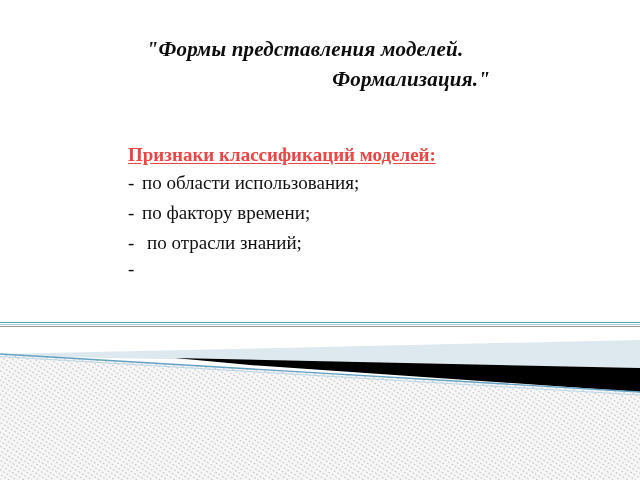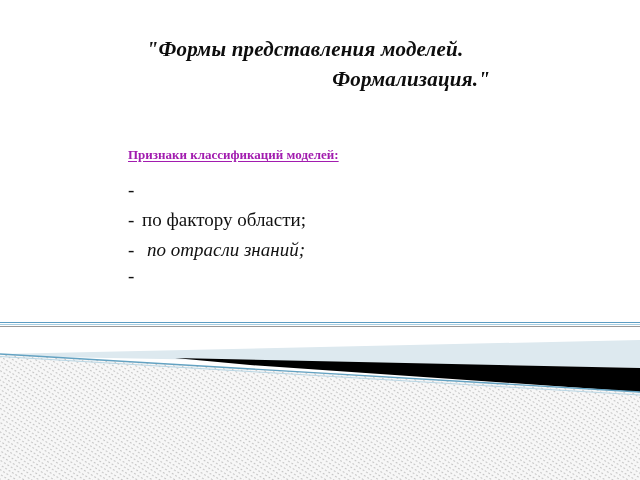--- a/index.html
+++ b/index.html
@@ -43,27 +43,26 @@
   
   .body-block {
     position: absolute;
     left: 128px;
     top: 142px;
     width: 420px;
   }
   .body-heading {
     font-family: "Liberation Serif", "DejaVu Serif", serif;
     font-weight: bold;
-    font-size: 13px;
+    font-size: 19px;
     line-height: 26px;
-    color: #a21caf;
+    color: #ef4444;
     text-decoration: underline;
     text-underline-offset: 2px;
     white-space: nowrap;
-    margin-bottom: 7px;
   }
   .bullet-list {
     list-style: none;
     margin: 0;
     padding: 0;
   }
   .bullet-item {
     display: flex;
     align-items: baseline;
     font-family: "Liberation Serif", "DejaVu Serif", serif;
@@ -77,21 +76,20 @@
     width: 14px;
     flex: 0 0 auto;
     color: #111111;
   }
   .bullet-marker.raised {
     position: relative;
     top: -4px;
   }
   .bullet-text.indented {
     padding-left: 5px;
-    font-style: italic;
   }
 
   
   .footer-art {
     position: absolute;
     left: 0;
     top: 318px;
     width: 640px;
     height: 162px;
     overflow: hidden;
@@ -123,24 +121,25 @@
     <div class="title-line line-1">"Формы представления моделей.</div>
     <div class="title-line line-2">Формализация."</div>
   </div>
 
   <div class="body-block">
     <div class="body-heading">Признаки классификаций моделей:</div>
 
     <ul class="bullet-list">
       <li class="bullet-item">
         <span class="bullet-marker">-</span>
+        <span class="bullet-text">по области использования;</span>
       </li>
       <li class="bullet-item">
         <span class="bullet-marker">-</span>
-        <span class="bullet-text">по фактору области;</span>
+        <span class="bullet-text">по фактору времени;</span>
       </li>
       <li class="bullet-item">
         <span class="bullet-marker">-</span>
         <span class="bullet-text indented">по отрасли знаний;</span>
       </li>
       <li class="bullet-item">
         <span class="bullet-marker raised">-</span>
       </li>
     </ul>
   </div>

